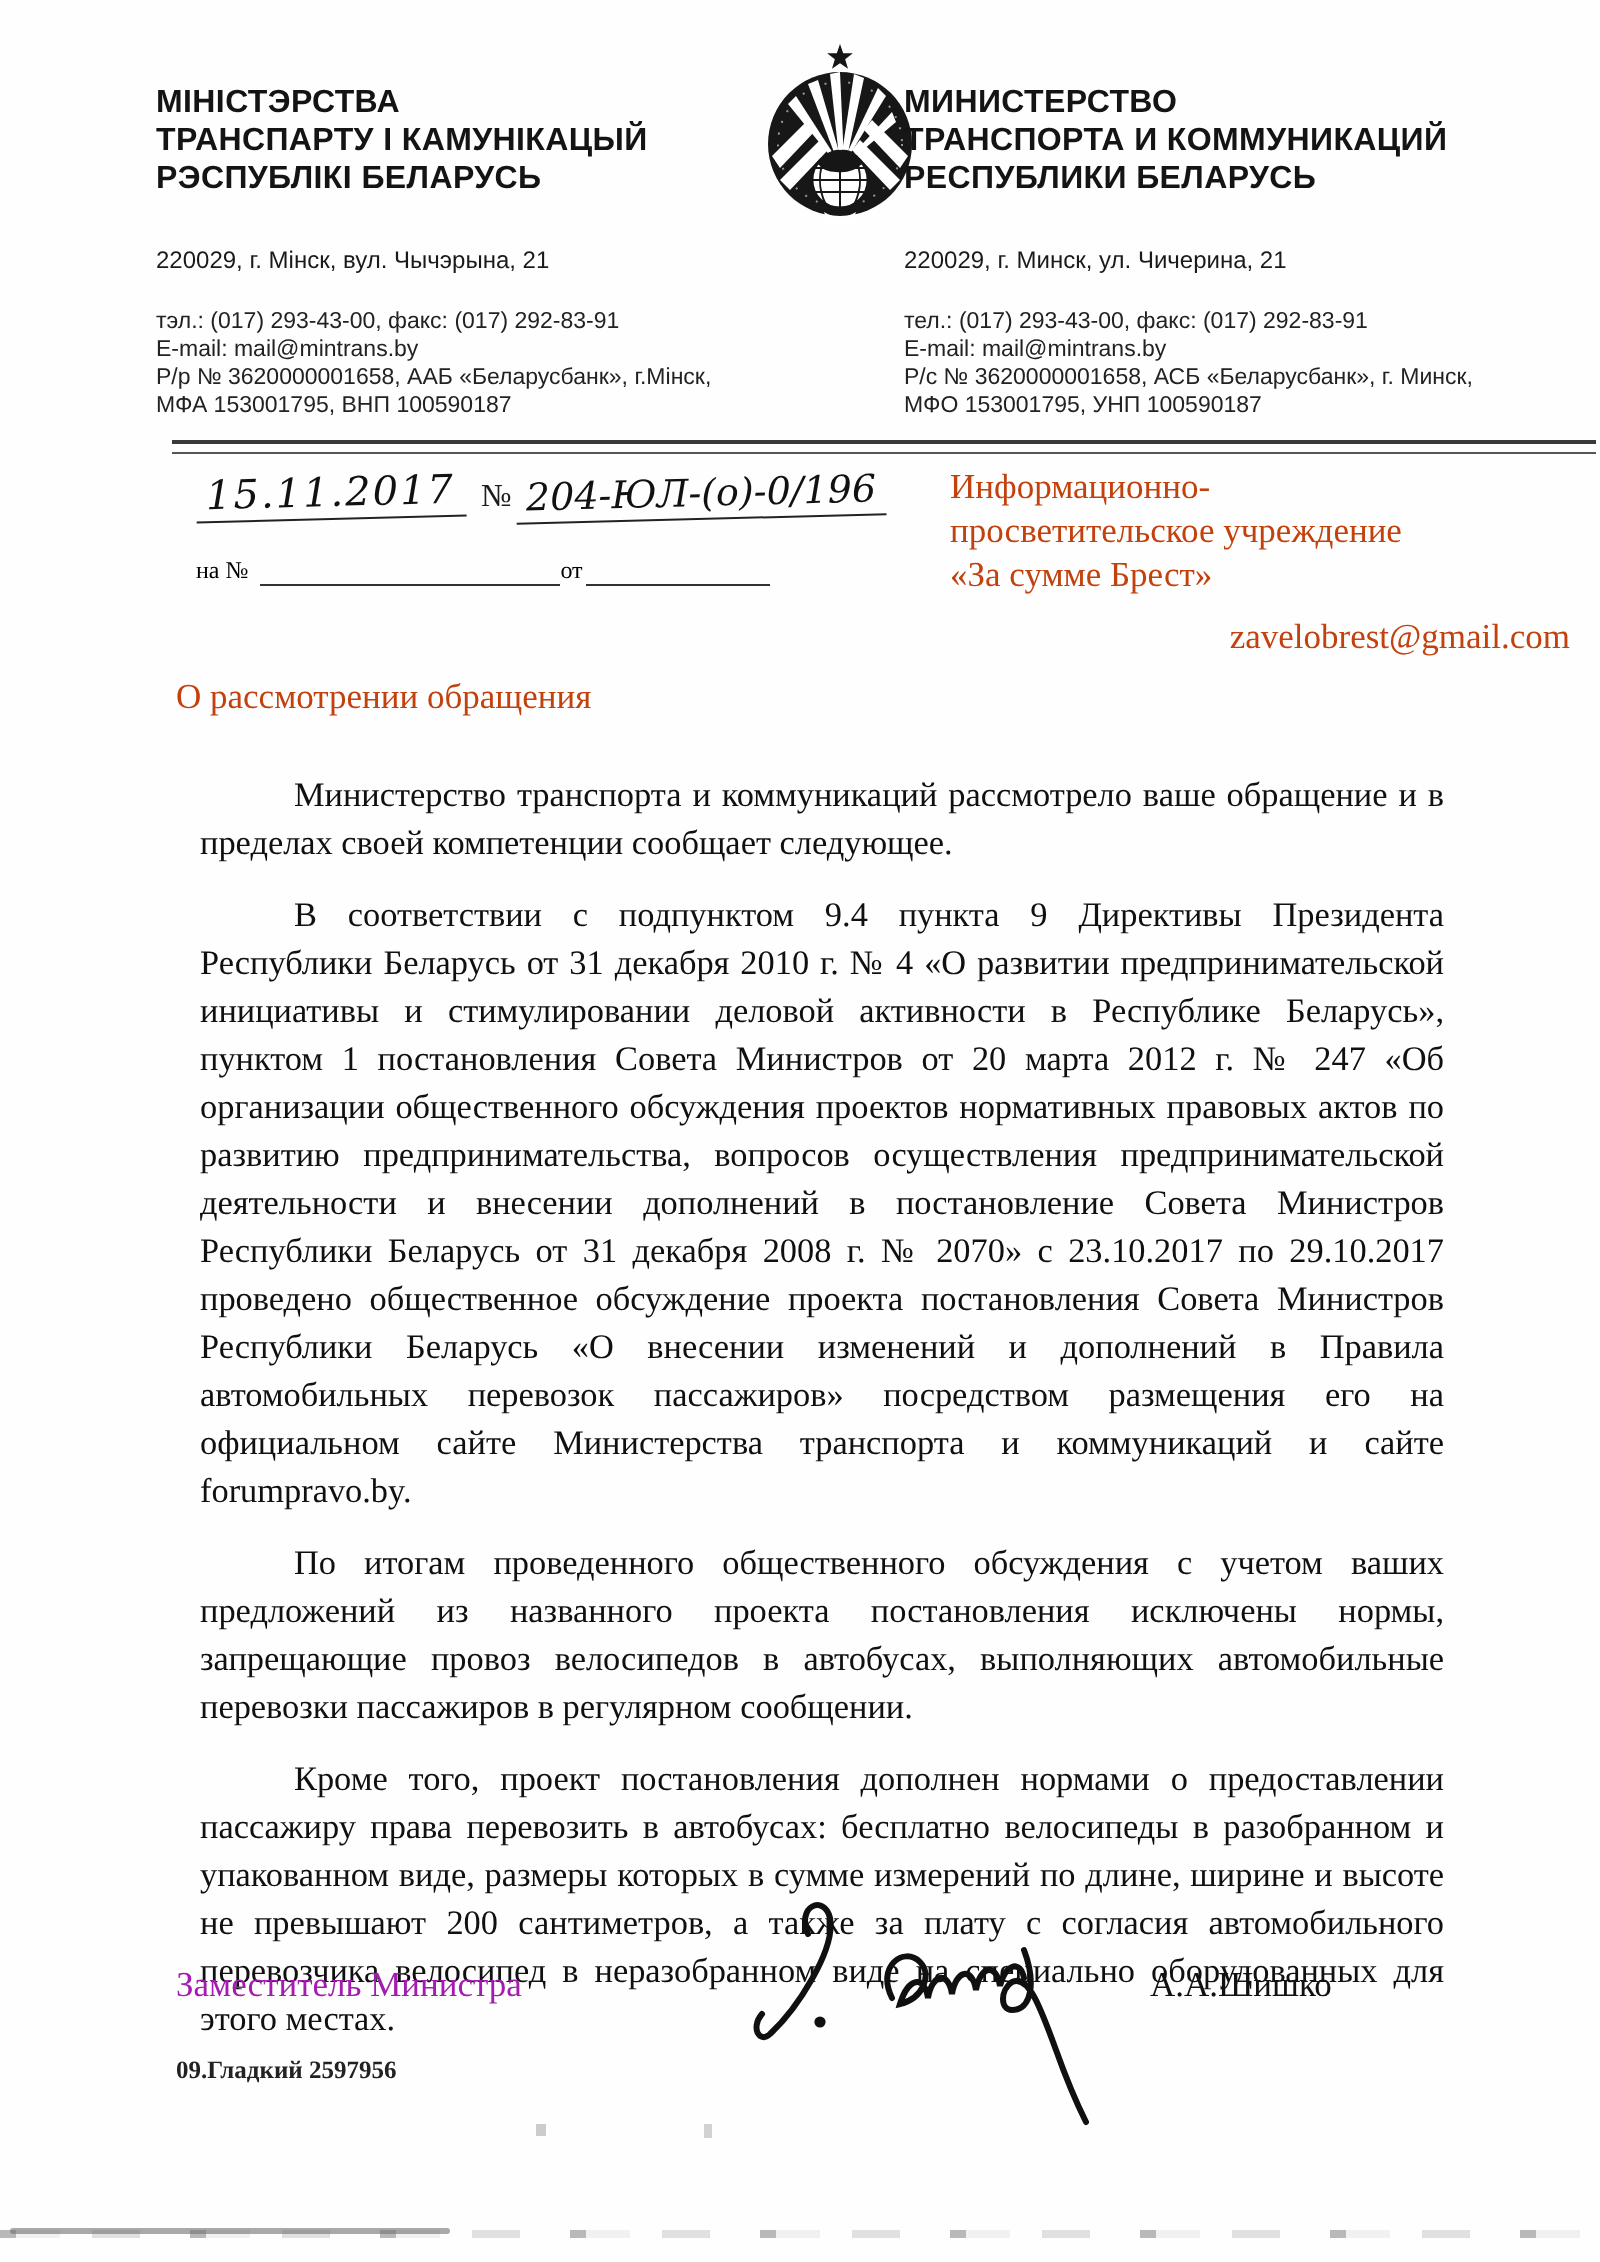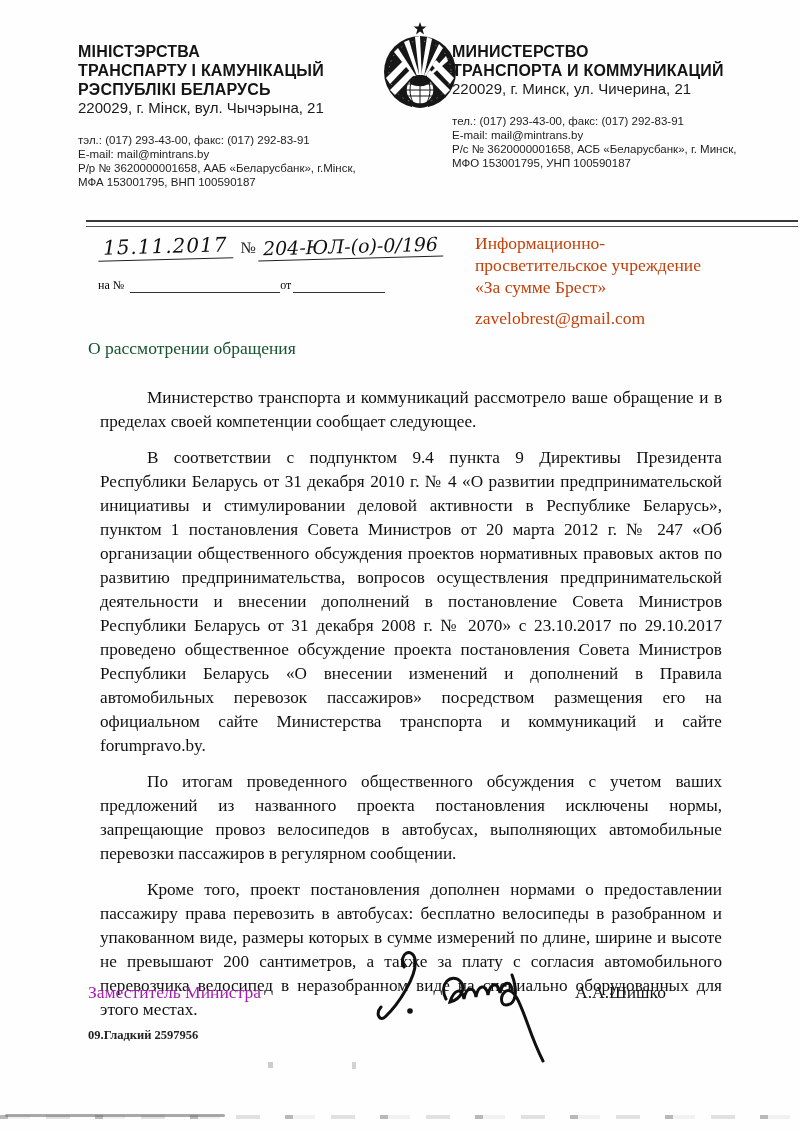--- a/index.html
+++ b/index.html
@@ -6,21 +6,21 @@
   .page{
     position:relative;width:800px;height:1131px;overflow:hidden;
     background:#fefefe;color:#1c1c1c;
     font-family:"Liberation Serif",serif;
   }
   
   .lh-col{position:absolute;top:42px;text-align:left;font-family:"Liberation Sans",sans-serif;}
   .lh-left{left:78px;width:312px;}
   .lh-right{left:452px;width:340px;}
   .lh-title{font-weight:bold;font-size:16px;line-height:19px;letter-spacing:.2px;color:#141414;}
-  .lh-address{font-size:15px;color:#1a1a1a;}
+  .lh-address{margin-top:24px;font-size:12px;color:#1a1a1a;}
   .lh-contacts{margin-top:17px;font-size:11.5px;line-height:14px;color:#222;}
   .emblem{position:absolute;left:384px;top:22px;width:72px;height:92px;}
   .rule{
     position:absolute;left:86px;top:220px;width:712px;height:4px;
     border-top:2px solid #3a3a3a;border-bottom:1px solid #555;
   }
   
   .ref{position:absolute;left:98px;top:234px;width:300px;font-size:16px;}
   .ref-line1{white-space:nowrap;}
   .hw{
@@ -29,23 +29,23 @@
     border-bottom:1.5px solid #222;padding:0 5px 1px;
     transform:rotate(-1.5deg);
   }
   .hw-num{font-size:19px;letter-spacing:0;}
   .no-label{font-size:16px;margin:0 2px 0 8px;}
   .ref-line2{margin-top:18px;font-size:12px;color:#000000;}
   .blank{display:inline-block;border-bottom:1px solid #333;height:14px;vertical-align:bottom;}
   .blank-a{width:150px;margin-left:6px;}
   .blank-b{width:92px;margin-left:2px;}
   .recipient{position:absolute;left:475px;top:232px;width:310px;font-size:17.5px;line-height:22px;color:#c2410c;}
-  .recipient-email{margin-top:9px;font-size:17.5px;}
+  .recipient-email{margin-top:9px;font-size:17.5px;text-align:right;}
   
-  .subject{position:absolute;left:88px;top:338px;font-size:17.5px;color:#14532d;}
+  .subject{position:absolute;left:88px;top:338px;font-size:17.5px;color:#c2410c;}
   .letter-body{position:absolute;left:88px;top:374px;width:646px;
     font-size:17.2px;line-height:24px;text-align:justify;color:#101010;}
   .letter-body p{margin:12px;text-indent:47px;}
   
   .sig-position{position:absolute;left:88px;top:982px;font-size:17.5px;color:#a21caf;}
   .sig-name{position:absolute;left:575px;top:982px;font-size:17.5px;color:#111;}
   .sig-scrawl{position:absolute;left:352px;top:933px;width:212px;height:132px;}
   .footer-note{position:absolute;left:88px;top:1028px;font-size:12.5px;font-weight:bold;color:#222;}
   
   .scan-noise{
@@ -111,20 +111,21 @@
       <path d="M25,60 Q30,52 36,53 Q44,52 47,60 Q42,65 34,64 Q28,64 25,60 Z" fill="#161616"></path>
 
       <path d="M28,84 q8,5 16,0 l-2,6 q-6,3 -12,0 Z" fill="#ffffff"></path>
     </svg>
   </div>
 
   <div class="lh-col lh-right">
     <div class="lh-title">
       <div>МИНИСТЕРСТВО</div>
       <div>ТРАНСПОРТА И КОММУНИКАЦИЙ</div>
+      <div>РЕСПУБЛИКИ БЕЛАРУСЬ</div>
     </div>
     <div class="lh-address">220029, г. Минск, ул. Чичерина, 21</div>
     <div class="lh-contacts">
       <div>тел.: (017) 293-43-00, факс: (017) 292-83-91</div>
       <div>E-mail: mail@mintrans.by</div>
       <div>Р/с № 3620000001658, АСБ «Беларусбанк», г. Минск,</div>
       <div>МФО 153001795, УНП 100590187</div>
     </div>
   </div>
 

